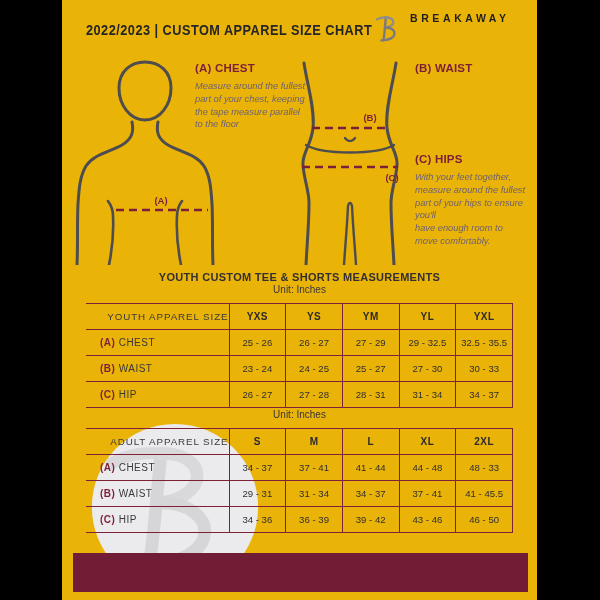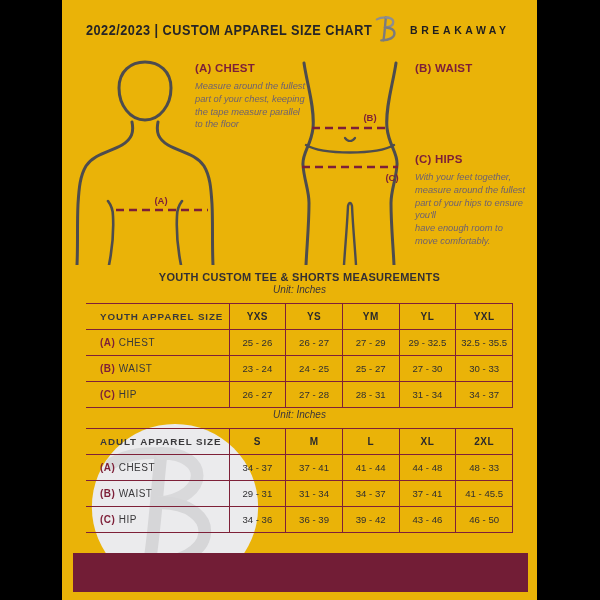--- a/index.html
+++ b/index.html
@@ -4,48 +4,48 @@
 <style>
   * { margin:0; padding:0; box-sizing:border-box; }
   html,body { width:600px; height:600px; background:#000; font-family:"Liberation Sans", sans-serif; }
   .stage { position:relative; width:600px; height:600px; background:#000; overflow:hidden; }
   .content { position:absolute; left:62px; top:0; width:475px; height:600px; background:#eab308; overflow:hidden; }
 
   
   .hdr-title { position:absolute; left:24px; top:21px; font-size:15.5px; font-weight:800;
     color:#262527; letter-spacing:0.6px; transform:scaleX(0.82); transform-origin:left center; white-space:nowrap; }
   .logo { position:absolute; left:312px; top:13px; }
-  .brand { position:absolute; left:348px; top:24px; font-size:10.5px; font-weight:700;
+  .brand { position:absolute; left:348px; top:12px; font-size:10.5px; font-weight:700;
     color:#1f1e20; letter-spacing:3.6px; white-space:nowrap; }
 
   
   .diagrams { position:absolute; left:0; top:58px; width:475px; height:207px; }
   .fig { position:absolute; top:0; }
   .fig-torso { left:13px; }
   .fig-lower { left:226px; }
   .instr { position:absolute; width:112px; }
   .instr-a { left:133px; top:4px; }
   .instr-b { left:353px; top:4px; }
   .instr-c { left:353px; top:95px; }
   .instr h3 { font-size:11.5px; font-weight:800; color:#7c1f39; letter-spacing:0.2px; margin-bottom:6px; }
   .instr p { font-size:9.3px; font-style:italic; font-weight:500; color:#6e6270; line-height:1.38; white-space:pre-line; }
 
   
   .tbl-section { position:absolute; left:24px; width:427px; z-index:1; }
   .sec-youth { top:271px; }
   .sec-adult { top:408px; }
   .tbl-title { text-align:center; font-size:11px; font-weight:800; color:#332f33; letter-spacing:0.3px; }
-  .tbl-unit { text-align:center; font-size:10px; font-style:italic; font-weight:500; color:#3a353b; margin-top:1px; }
+  .tbl-unit { text-align:center; font-size:10px; font-weight:500; color:#3a353b; margin-top:1px; }
   table { border-collapse:collapse; width:427px; table-layout:fixed; margin-top:8px; background:transparent; }
   col.c-label { width:143px; }
   td { border-top:1.4px solid #7e2038; border-bottom:1.4px solid #7e2038; height:26px;
        font-size:10px; color:#2f2e30; vertical-align:middle; }
   td.row-label { padding-left:14px; letter-spacing:0.5px; color:#39383a; }
   td.row-label .prefix { color:#7e1f38; font-weight:700; }
-  td.col-label { padding-left:14px; font-weight:700; letter-spacing:0.9px; color:#3a393b; font-size:9.8px; }
+  td.col-label { padding-left:14px; font-weight:400; letter-spacing:0.9px; color:#3a393b; font-size:9.8px;text-align:right; }
   td.col-size { text-align:center; font-weight:700; letter-spacing:0.4px; color:#2b2a2c; }
   td.val { text-align:center; font-weight:500; font-size:9.6px; border-left:1.4px solid #7e2038; }
   td.col-size { border-left:1.4px solid #7e2038; }
   td:last-child { border-right:1.4px solid #7e2038; }
   td.row-label, td.col-label { border-left:none; }
 
   
   .watermark { position:absolute; left:18px; top:412px; z-index:0; }
   .footer-bar { position:absolute; left:11px; top:553px; width:455px; height:39px;
     background:#721d36; z-index:2; }

